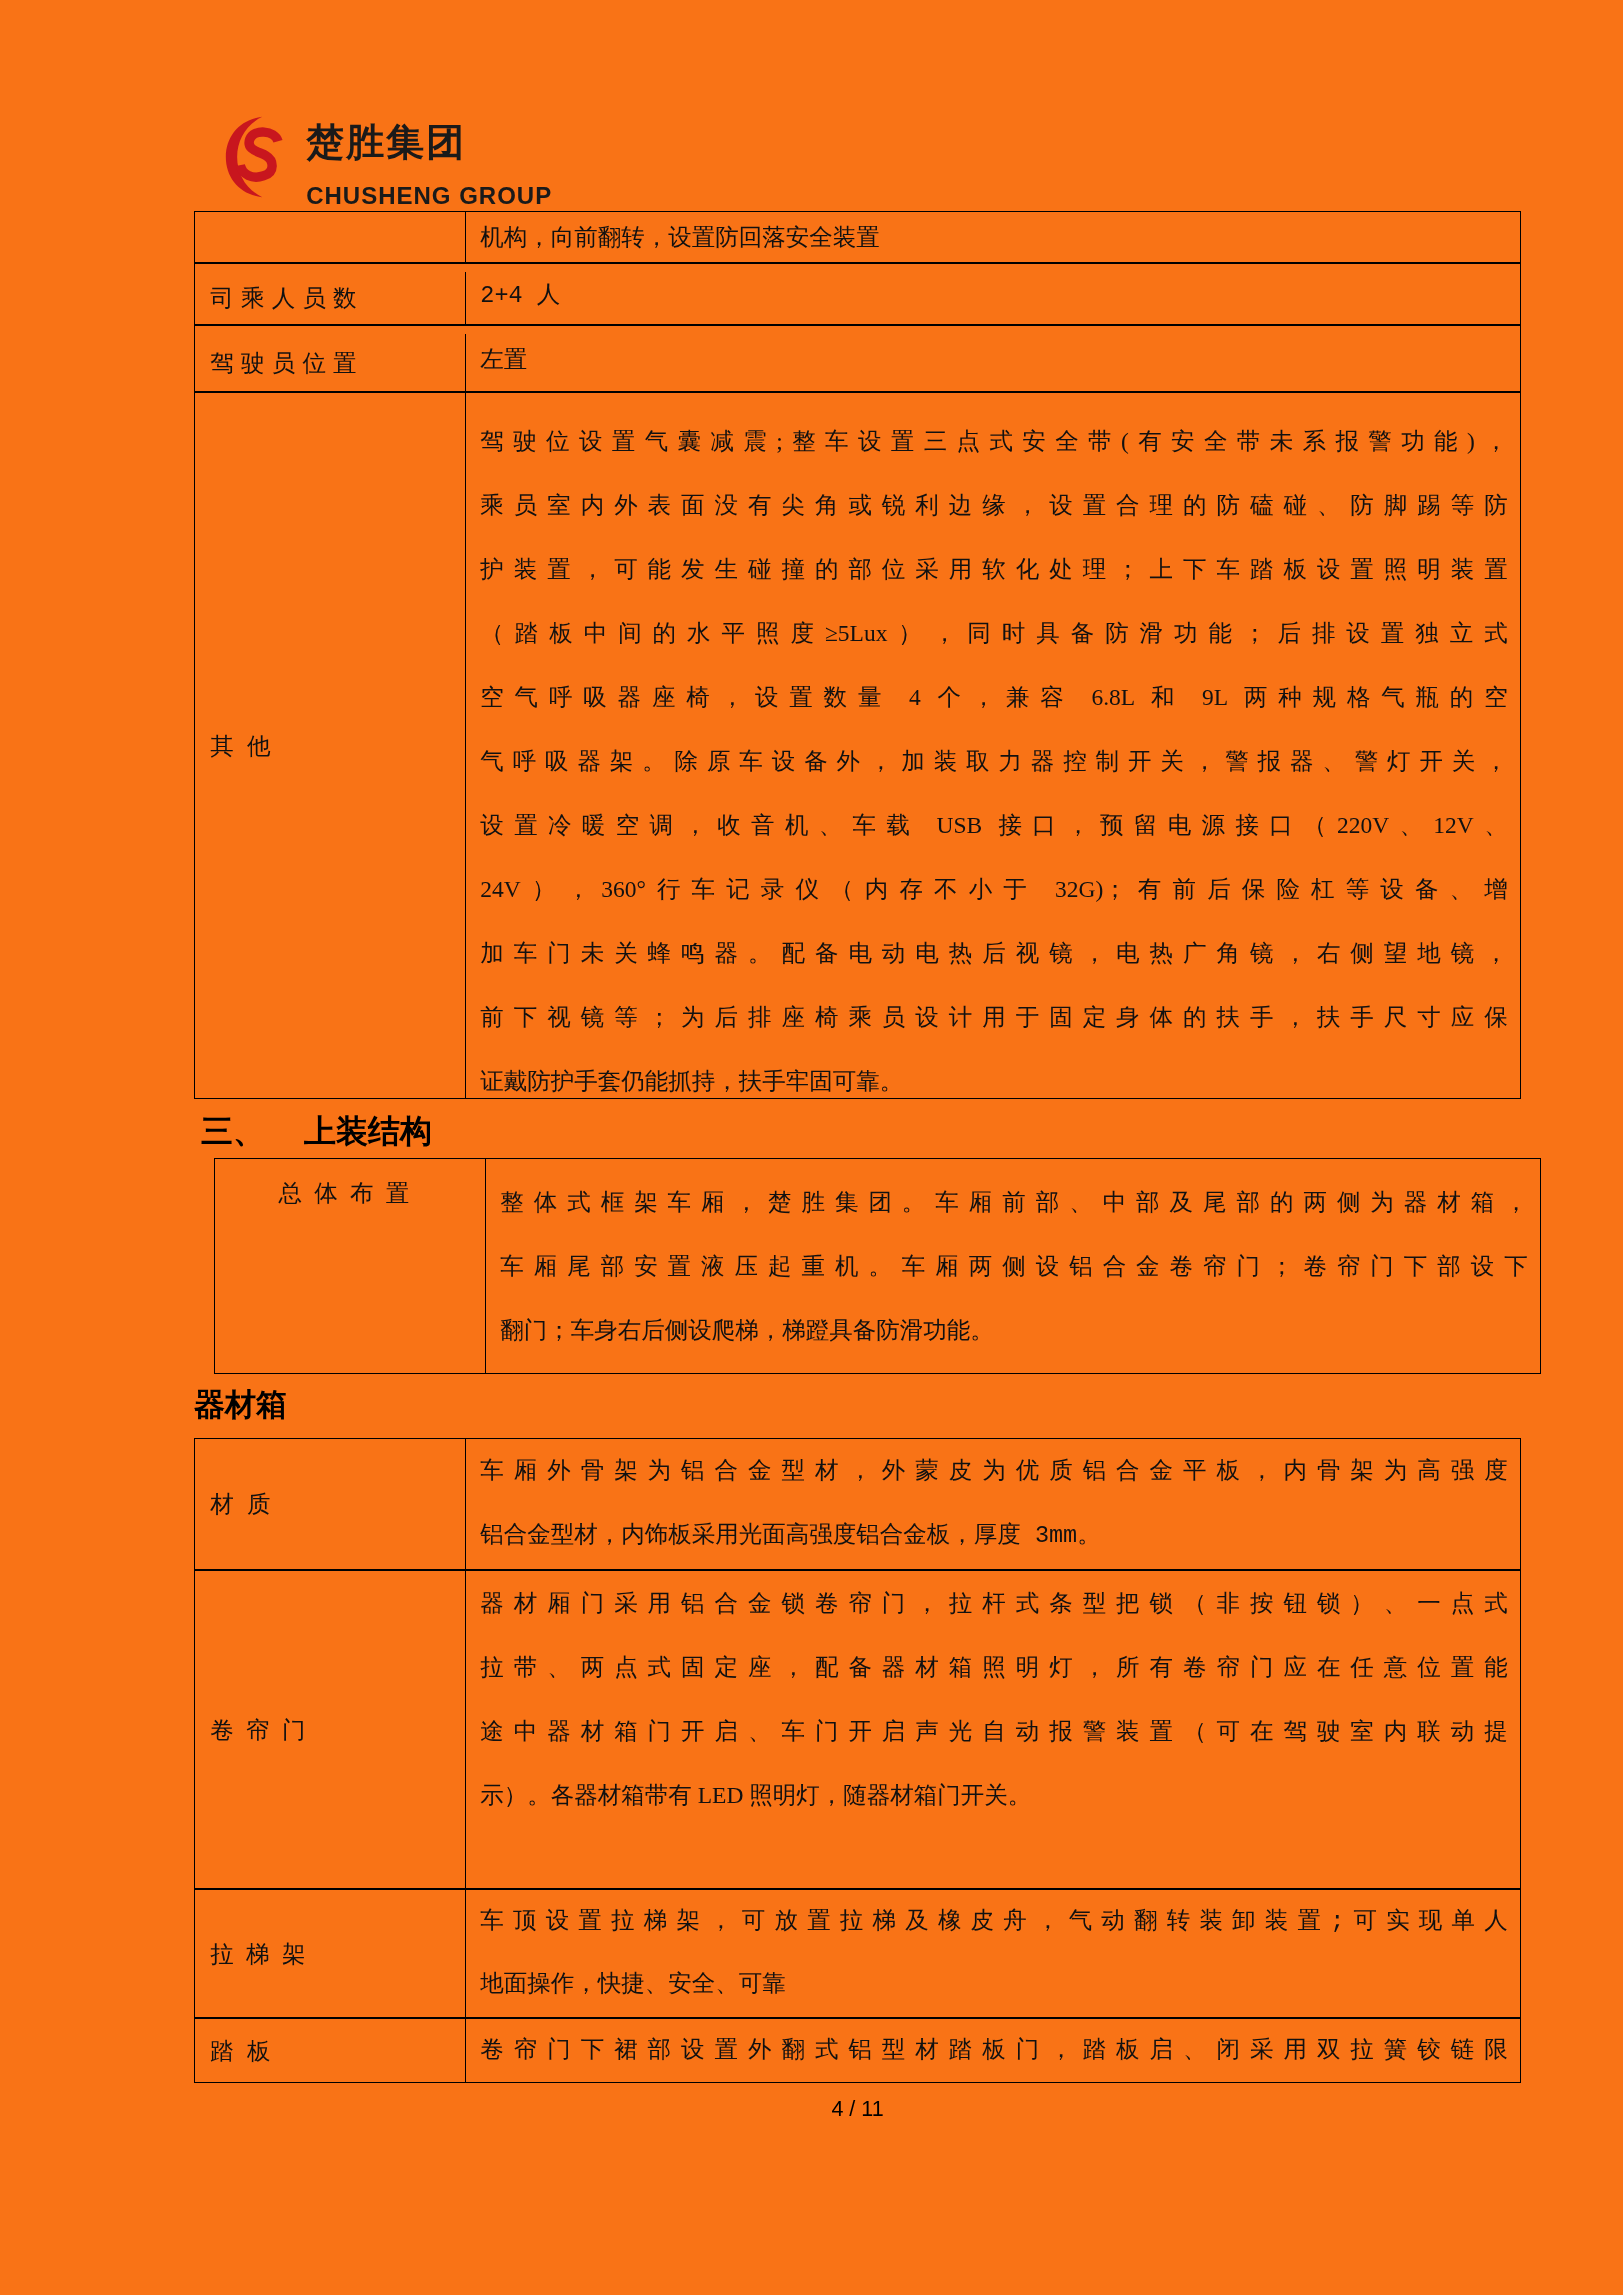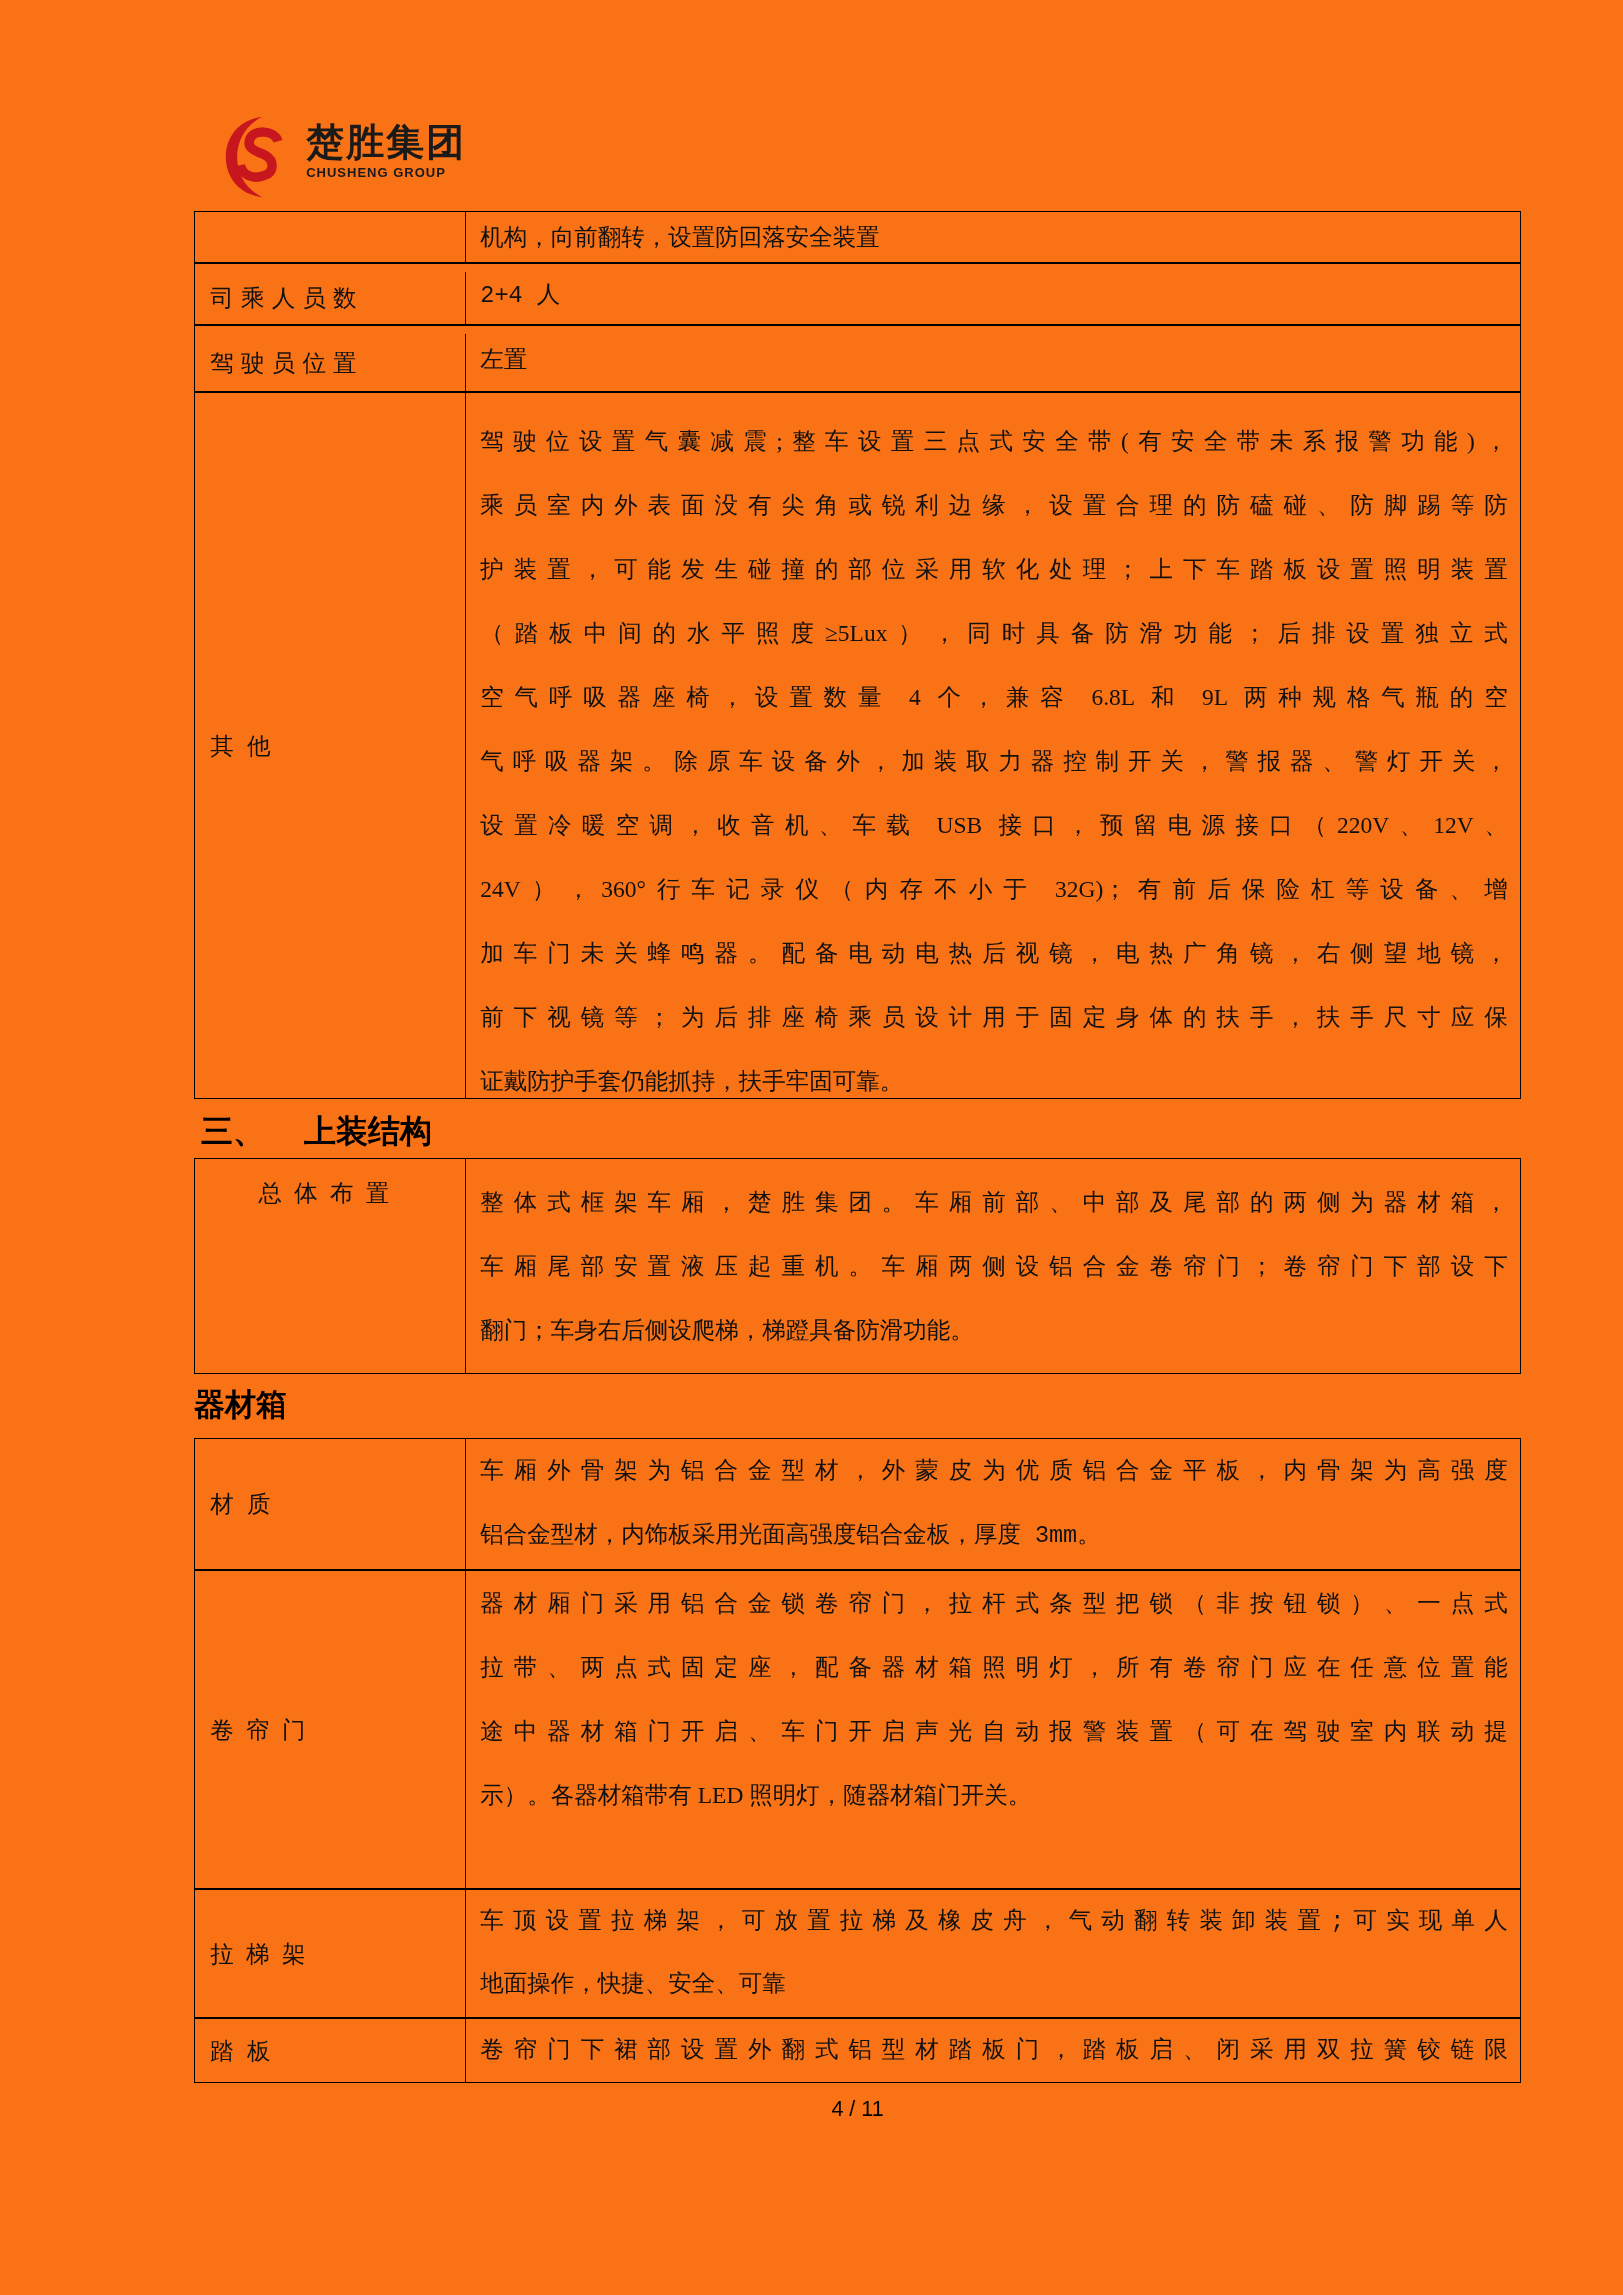--- a/index.html
+++ b/index.html
@@ -8,21 +8,21 @@
     width:1623px;height:2295px;
     background:#f97316;
     font-family:"Liberation Serif","DejaVu Serif",serif;
     color:#111111;
   }
   
   .logo{position:absolute;left:217px;top:113px;display:flex;align-items:flex-start;}
   .logo-icon{width:78px;height:88px;flex:0 0 auto;}
   .logo-text{margin-left:11.2px;padding-top:9.2px;font-family:"Liberation Sans","DejaVu Sans",sans-serif;}
   .logo-cn{font-size:38px;font-weight:bold;color:#1a1a1a;letter-spacing:2px;line-height:1.1;}
-  .logo-en{font-size:13px;font-weight:bold;color:#1a1a1a;letter-spacing:1px;margin-top:1px;}
+  .logo-en{font-size:24px;font-weight:bold;color:#1a1a1a;letter-spacing:1px;margin-top:18px;}
   
   .spec-table{
     position:absolute;left:194px;width:1327px;
     border:1.5px solid #000;box-sizing:border-box;
     font-size:23.5px;
   }
   .trow{display:flex;box-sizing:border-box;}
   .trow + .trow{border-top:2px solid #000;}
   .label-cell{
     width:271px;flex:0 0 auto;box-sizing:border-box;
@@ -128,21 +128,21 @@
         <div class="tline nl">证戴防护手套仍能抓持，扶手牢固可靠。</div>
       </div>
     </div>
   </div>
 
   <div class="sec-heading">
     <span class="sec-no">三、</span>
     <span>上装结构</span>
   </div>
 
-  <div class="spec-table" style="top:1158px;">
+  <div class="spec-table" style="top:1158px;margin-left:20px;">
     <div class="trow h-r2a">
       <div class="label-cell label-center sp24">总体布置</div>
       <div class="value-cell pt22">
         <div class="tline jl">整体式框架车厢，楚胜集团。车厢前部、中部及尾部的两侧为器材箱，</div>
         <div class="tline jl">车厢尾部安置液压起重机。车厢两侧设铝合金卷帘门；卷帘门下部设下</div>
         <div class="tline nl">翻门；车身右后侧设爬梯，梯蹬具备防滑功能。</div>
       </div>
     </div>
   </div>
 

